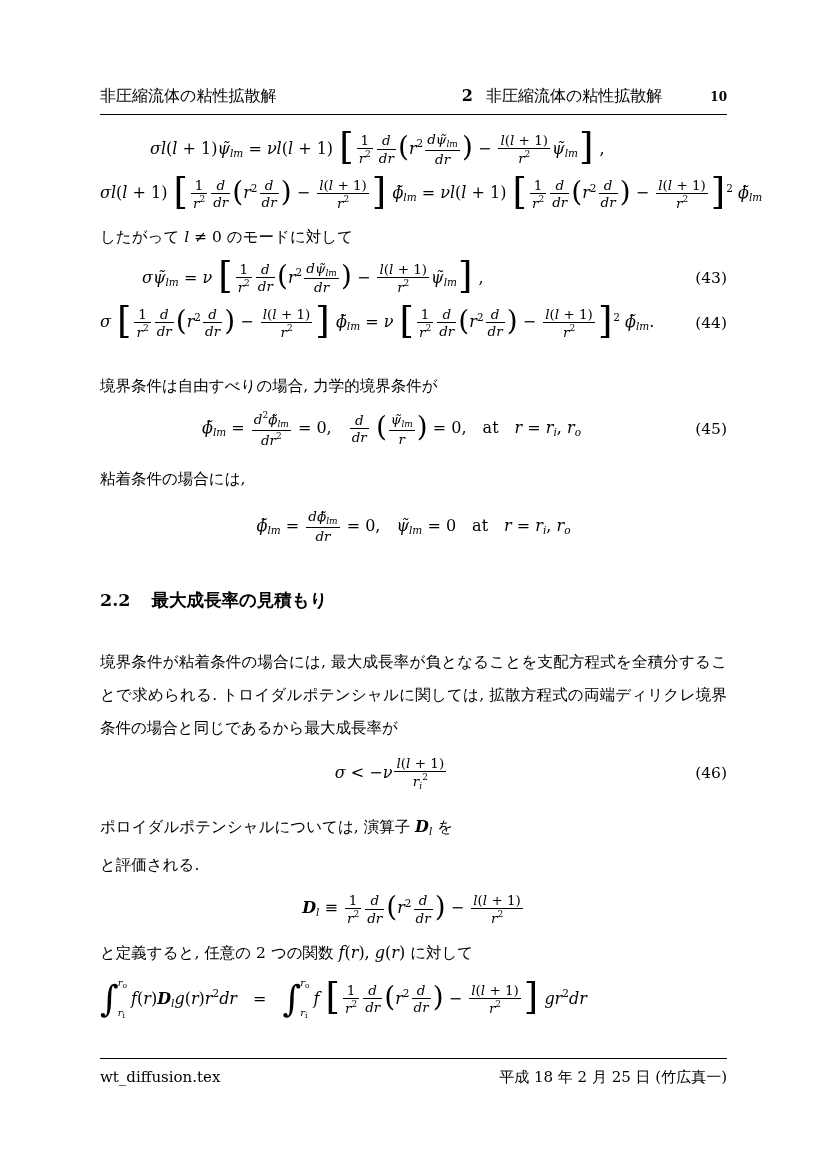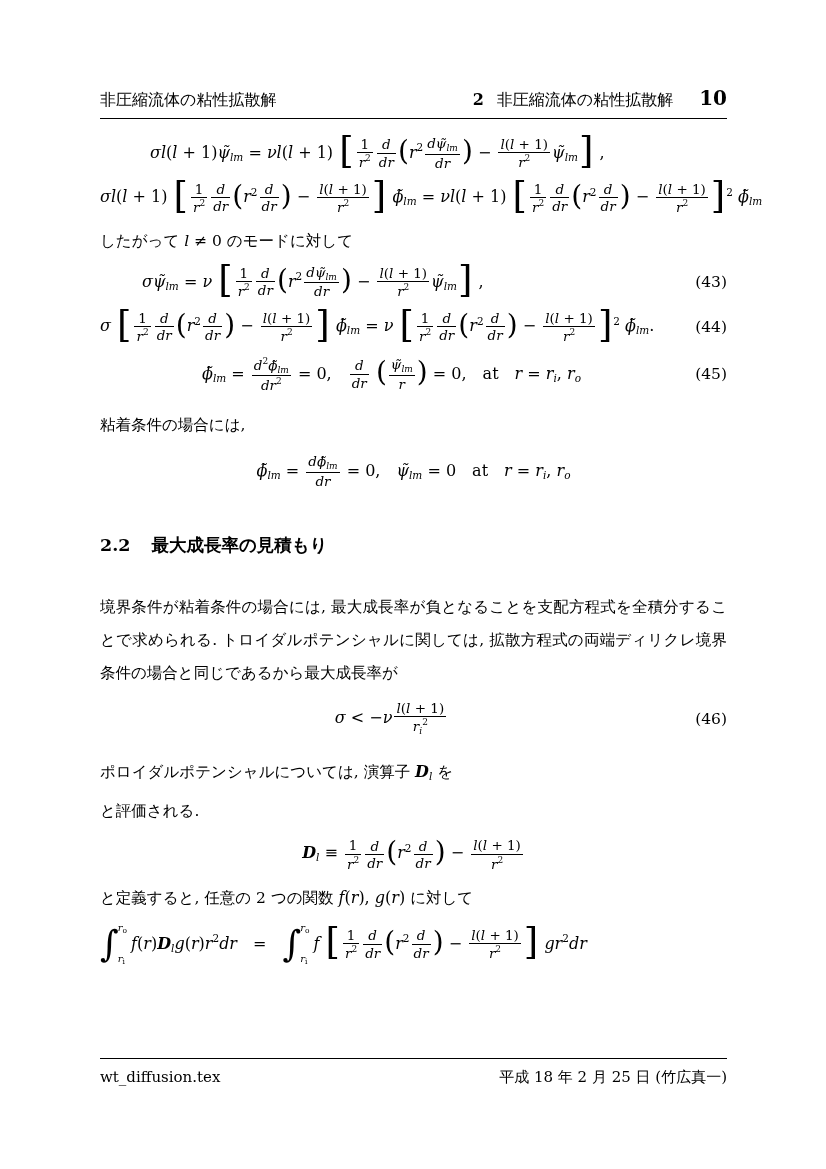--- a/index.html
+++ b/index.html
@@ -8,21 +8,21 @@
        font-family:"DejaVu Serif","Liberation Serif",serif;}
   .page{position:absolute;left:100px;top:0;width:627px;}
 
   
   .header{display:flex;align-items:baseline;margin-top:86px;padding-bottom:7px;
           border-bottom:1.5px solid #000;}
   .h-left{font-size:16px;}
   .h-mid{margin-left:auto;display:flex;align-items:baseline;gap:13px;}
   .h-num{font-weight:bold;font-size:16px;}
   .h-title{font-size:16px;}
-  .h-page{font-weight:bold;font-size:20px;margin-left:26px;}
+  .h-page{font-weight:bold;font-size:12px;margin-left:48px;}
 
   
   .jp{font-size:15.5px;line-height:1.6;}
   .indent{text-indent:16px;}
   .just{text-align:justify;line-height:33px;}
 
   
   .eq{font-size:16px;white-space:nowrap;font-style:normal;}
   .eq i{font-style:italic;font-weight:normal;}
   .eq sup{font-size:10.5px;vertical-align:super;}
@@ -83,20 +83,21 @@
   <div class="eqrow" style="margin:10px 0 0 0;">
     <div class="eqbody eq" style="padding-left:42px;"><i>σψ̃</i><sub><i>lm</i></sub> = <i>ν</i> <span class="lb">[</span><span class="fr"><span class="n">1</span><span class="d"><i>r</i><sup>2</sup></span></span><span class="fr"><span class="n"><i>d</i></span><span class="d"><i>dr</i></span></span><span class="lp">(</span><i>r</i><sup>2</sup><span class="fr"><span class="n"><i>dψ̃</i><sub><i>lm</i></sub></span><span class="d"><i>dr</i></span></span><span class="lp">)</span> − <span class="fr"><span class="n"><i>l</i>(<i>l</i> + 1)</span><span class="d"><i>r</i><sup>2</sup></span></span><i>ψ̃</i><sub><i>lm</i></sub><span class="lb">]</span> ,</div>
     <div class="eqtag">(43)</div>
   </div>
 
   <div class="eqrow" style="margin:10px 0 0 0;">
     <div class="eqbody eq"><i>σ</i> <span class="lb">[</span><span class="fr"><span class="n">1</span><span class="d"><i>r</i><sup>2</sup></span></span><span class="fr"><span class="n"><i>d</i></span><span class="d"><i>dr</i></span></span><span class="lp">(</span><i>r</i><sup>2</sup><span class="fr"><span class="n"><i>d</i></span><span class="d"><i>dr</i></span></span><span class="lp">)</span> − <span class="fr"><span class="n"><i>l</i>(<i>l</i> + 1)</span><span class="d"><i>r</i><sup>2</sup></span></span><span class="lb">]</span> <i>ϕ̃</i><sub><i>lm</i></sub> = <i>ν</i> <span class="lb">[</span><span class="fr"><span class="n">1</span><span class="d"><i>r</i><sup>2</sup></span></span><span class="fr"><span class="n"><i>d</i></span><span class="d"><i>dr</i></span></span><span class="lp">(</span><i>r</i><sup>2</sup><span class="fr"><span class="n"><i>d</i></span><span class="d"><i>dr</i></span></span><span class="lp">)</span> − <span class="fr"><span class="n"><i>l</i>(<i>l</i> + 1)</span><span class="d"><i>r</i><sup>2</sup></span></span><span class="lb">]</span><sup class="bx">2</sup> <i>ϕ̃</i><sub><i>lm</i></sub>.</div>
     <div class="eqtag">(44)</div>
   </div>
 
+  <p class="jp" style="margin:34px 0 0 0;">境界条件は自由すべりの場合, 力学的境界条件が</p>
 
   <div class="eqrow" style="margin:12px 0 0 0;">
     <div class="eqbody eq ctr"><i>ϕ̃</i><sub><i>lm</i></sub> = <span class="fr"><span class="n"><i>d</i><sup>2</sup><i>ϕ̃</i><sub><i>lm</i></sub></span><span class="d"><i>dr</i><sup>2</sup></span></span> = 0, <span class="fr"><span class="n"><i>d</i></span><span class="d"><i>dr</i></span></span> <span class="lp">(</span><span class="fr"><span class="n"><i>ψ̃</i><sub><i>lm</i></sub></span><span class="d"><i>r</i></span></span><span class="lp">)</span> = 0, at <i>r</i> = <i>r</i><sub><i>i</i></sub>, <i>r</i><sub><i>o</i></sub></div>
     <div class="eqtag">(45)</div>
   </div>
 
   <p class="jp" style="margin:20px 0 0 0;">粘着条件の場合には,</p>
 
   <div class="eq ctr" style="margin:16px 0 0 0;"><i>ϕ̃</i><sub><i>lm</i></sub> = <span class="fr"><span class="n"><i>dϕ̃</i><sub><i>lm</i></sub></span><span class="d"><i>dr</i></span></span> = 0, <i>ψ̃</i><sub><i>lm</i></sub> = 0 at <i>r</i> = <i>r</i><sub><i>i</i></sub>, <i>r</i><sub><i>o</i></sub></div>
 

